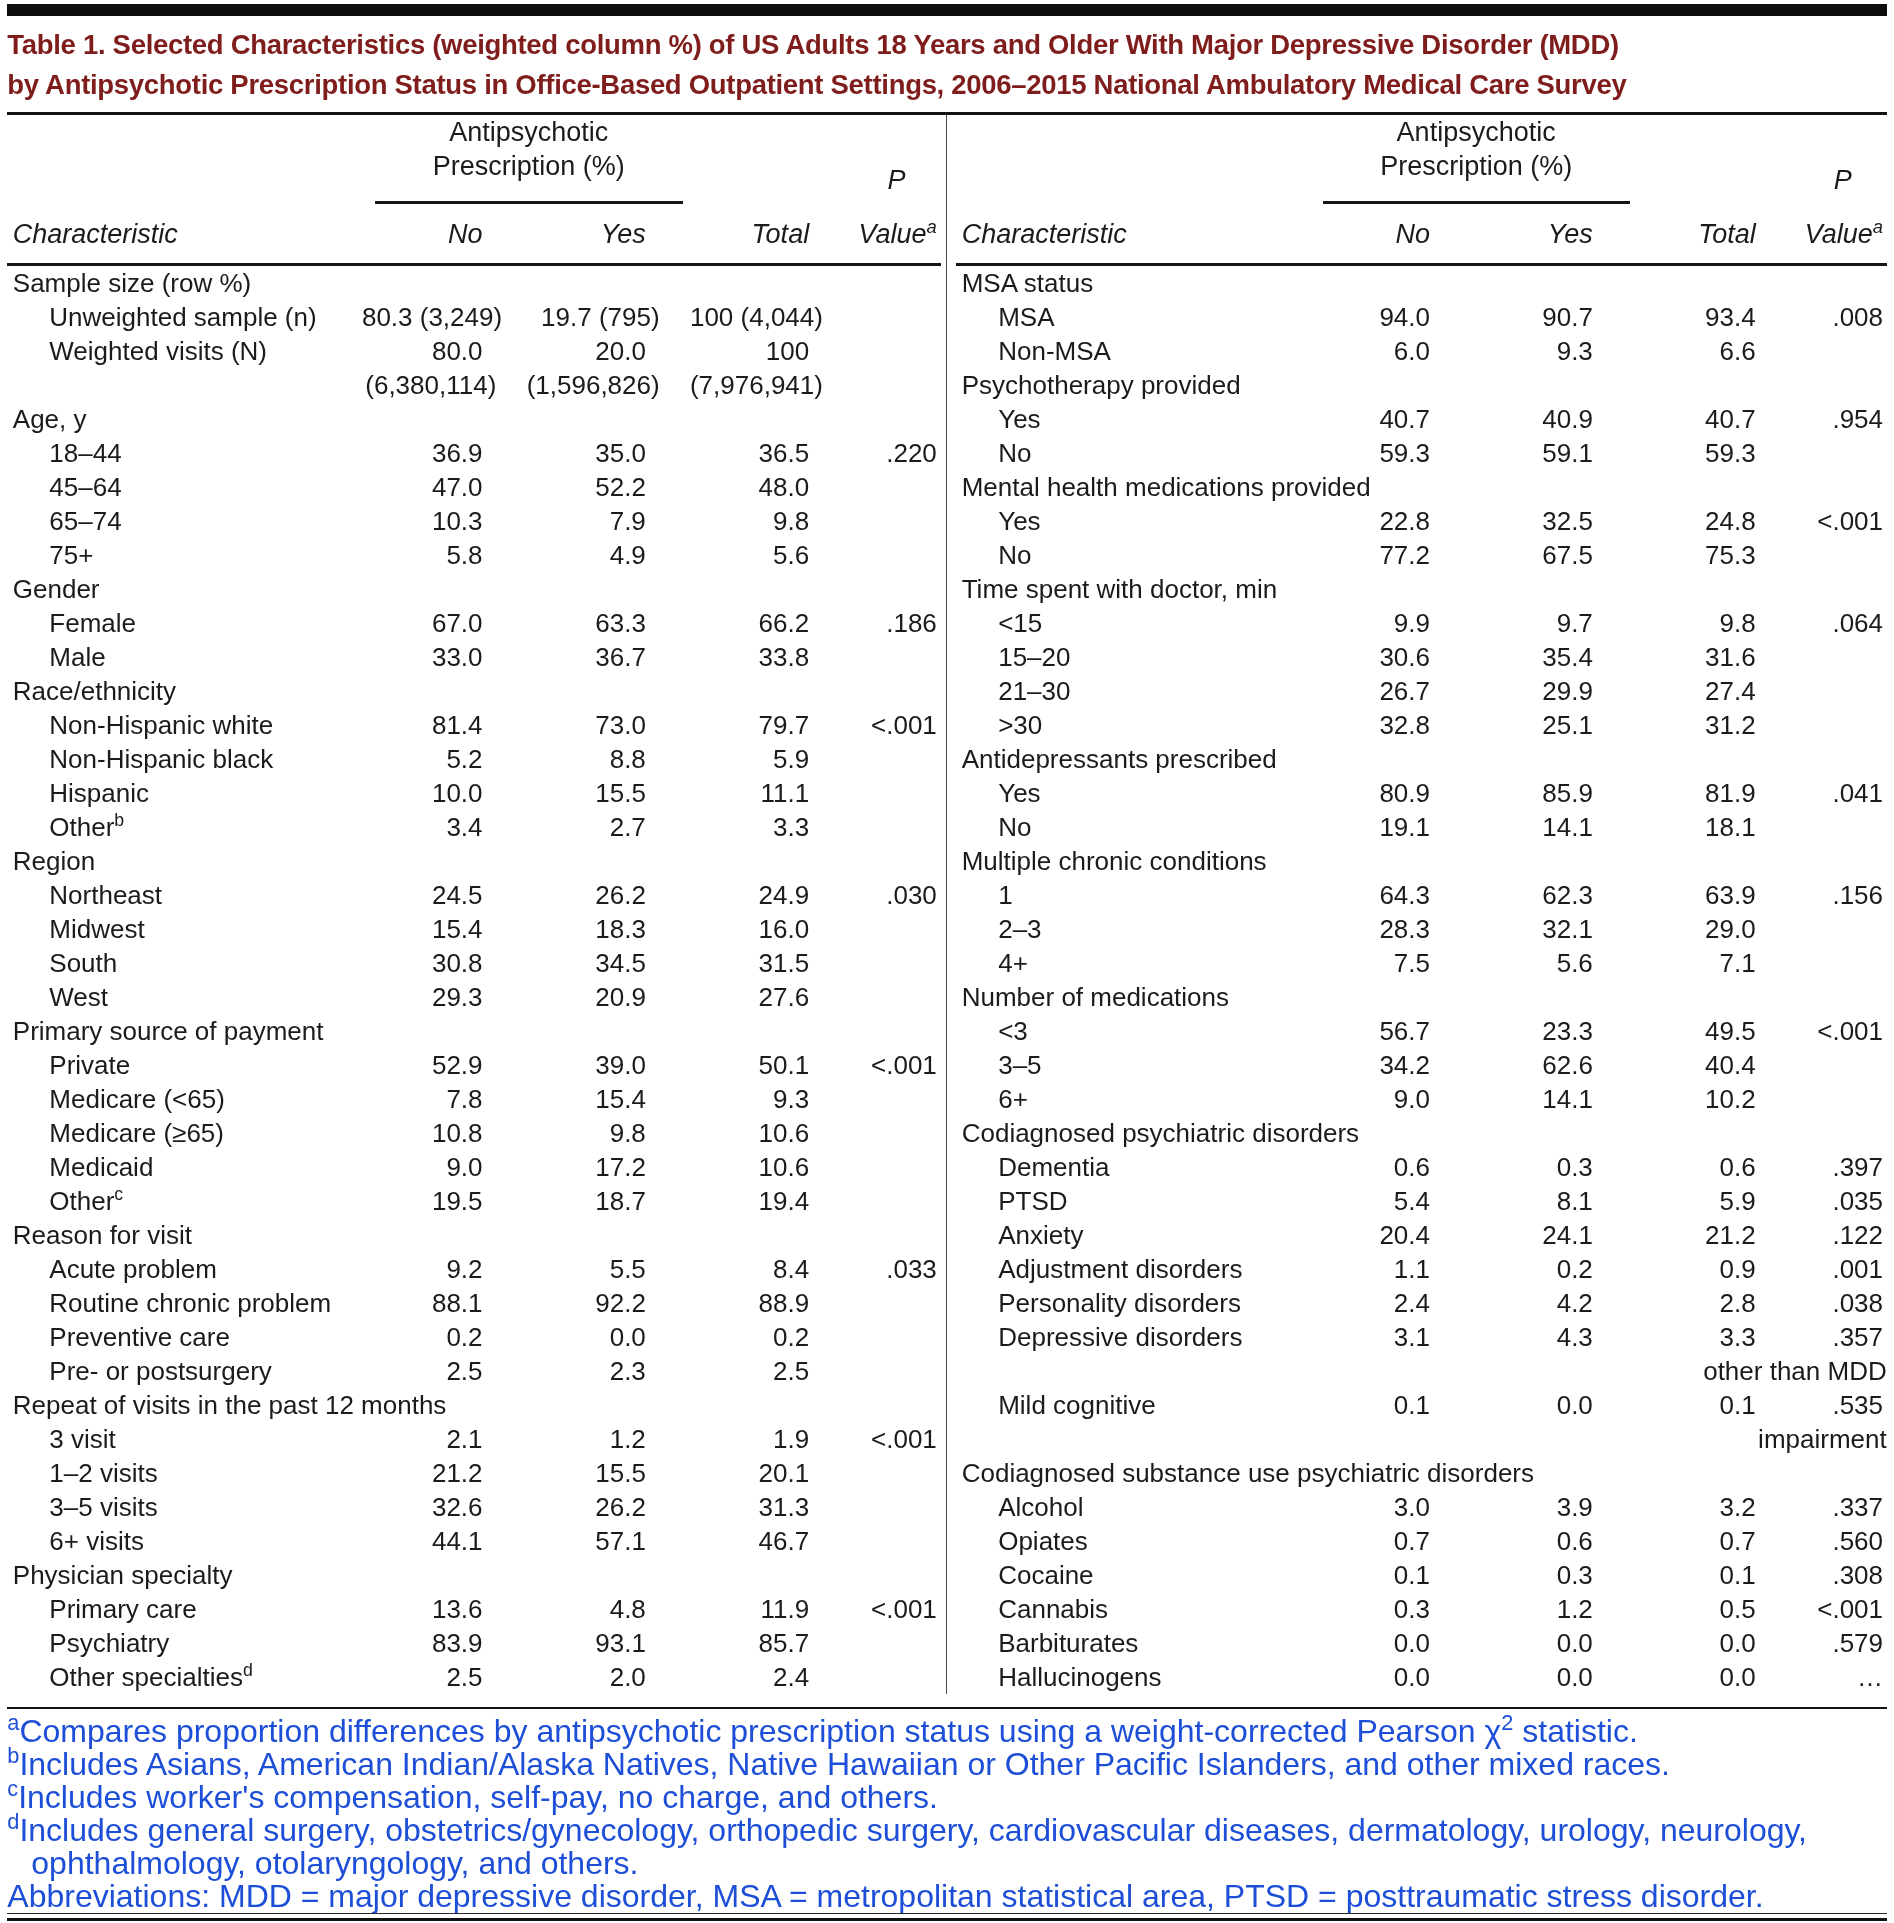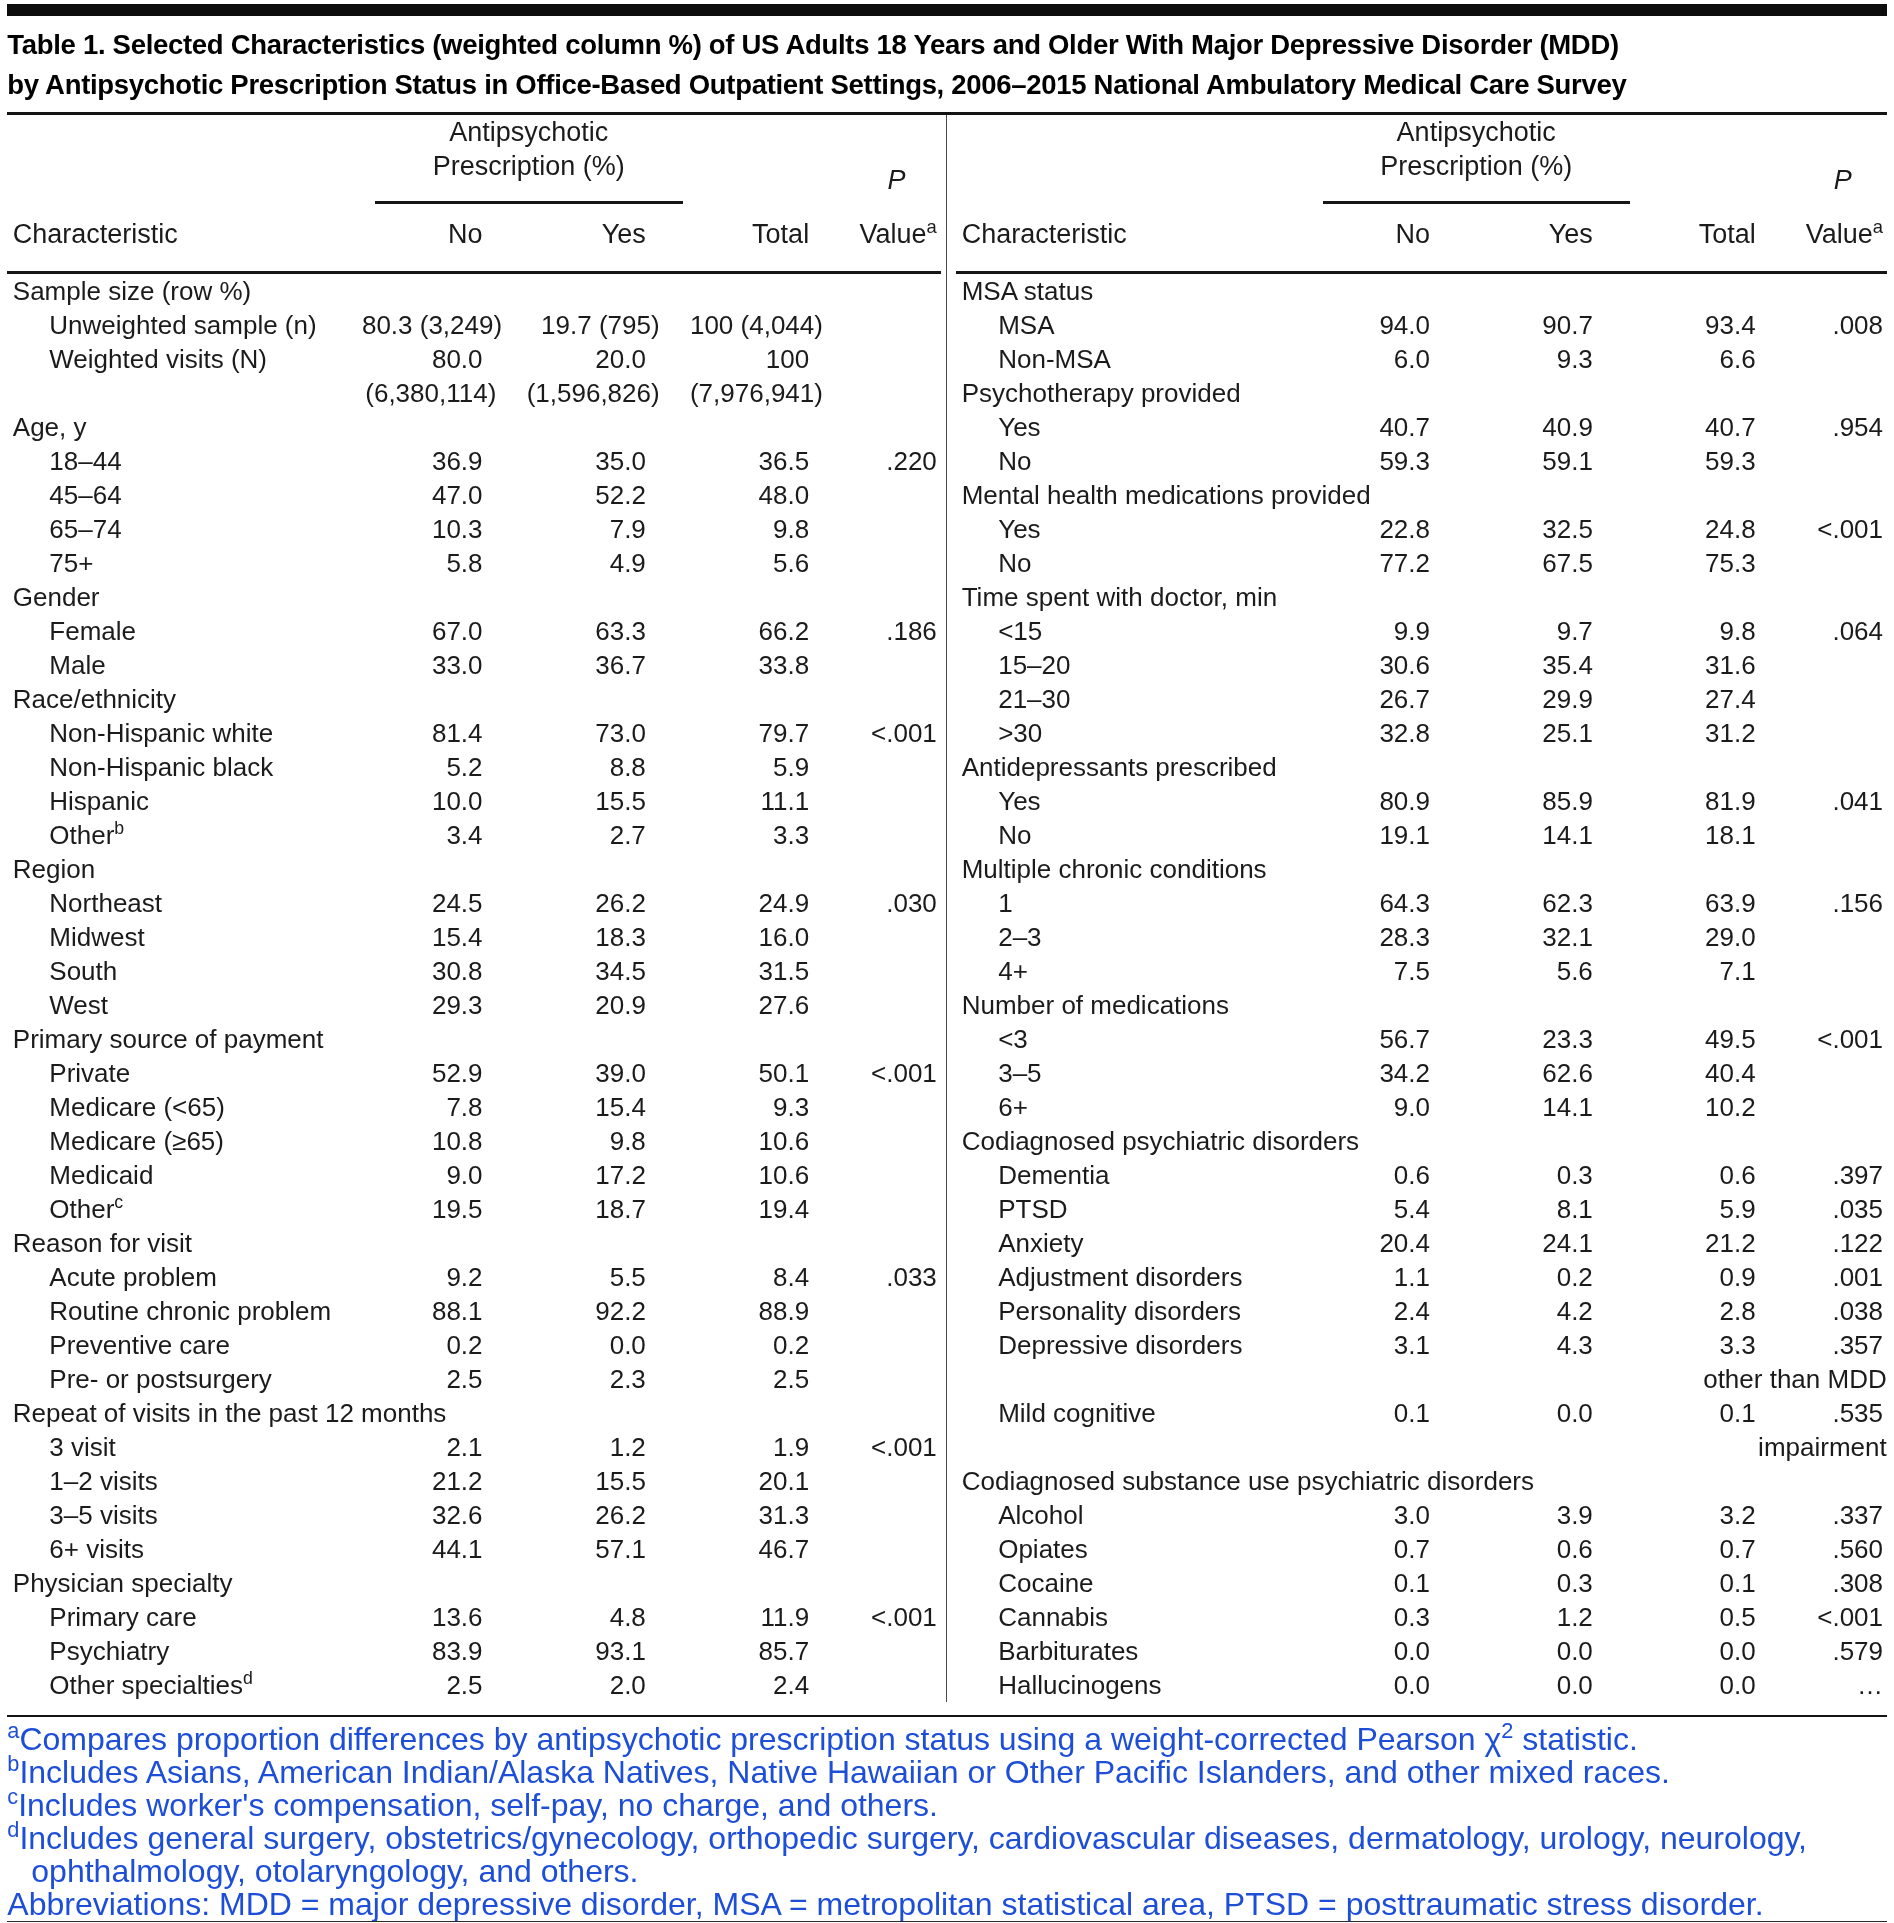--- a/index.html
+++ b/index.html
@@ -6,40 +6,40 @@
   .page {
     width:1894px; height:1924px; box-sizing:border-box;
     background:#ffffff; color:#1b1b1b;
     font-family:"Liberation Sans","DejaVu Sans",sans-serif;
     padding:0 7.3px; overflow:hidden;
     display:flex; flex-direction:column;
   }
   .topbar { height:12px; background:#0d0d0d; margin-top:3.7px; flex:none; }
   .title {
     font-weight:bold; font-size:27.5px; line-height:40px; letter-spacing:-0.3px;
-    color:#000000; margin:9.2px 0 7.3px 0; white-space:nowrap; overflow:hidden; flex:none;
+    color:#7f1d1d; margin:9.2px 0 7.3px 0; white-space:nowrap; overflow:hidden; flex:none;
   }
   .title-rule { border-top:3.7px solid #141414; flex:none; }
   .cols { display:flex; align-items:stretch; flex:none; }
   .half { width:50%; box-sizing:border-box; }
   .half.left  { border-right:1.8px solid #4a4a4a; padding-right:5.5px; }
   .half.right { padding-left:9.2px; }
   table { width:100%; border-collapse:collapse; table-layout:fixed; }
   .c-lbl{width:38%} .c-no{width:14.5%} .c-yes{width:17.5%} .c-total{width:17.5%} .c-p{width:12.5%}
   th, td { padding:0; font-weight:normal; color:#1b1b1b; }
   .hrow1 th { height:79px; vertical-align:bottom; font-size:27px; }
   .group-inner {
     text-align:center; line-height:34px; padding-bottom:18px;
     border-bottom:3.7px solid #161616; margin:0 -22px 0 13px;
   }
   .p-top { text-align:right; padding-right:35px; padding-bottom:8.3px; }
   .pit { font-style:italic; }
   .hrow2 th {
-    height:46px; vertical-align:bottom; padding-bottom:21px;
-    font-size:27px; border-bottom:3.7px solid #161616;
+    height:46px; vertical-align:bottom; padding-bottom:13px;
+    font-size:27px; border-bottom:3.7px solid #161616;font-style:italic;
   }
   .char-h { text-align:left; padding-left:5.5px; }
   .num-h { text-align:right; padding-right:14.7px; }
   .val-h { text-align:right; padding-right:3.7px; }
   tbody td {
     font-size:26px; line-height:34px; height:34px;
     vertical-align:bottom; white-space:nowrap;
   }
   td.lbl { text-align:left; padding-left:5.5px; overflow:visible; }
   td.ind1 { padding-left:42px; }

